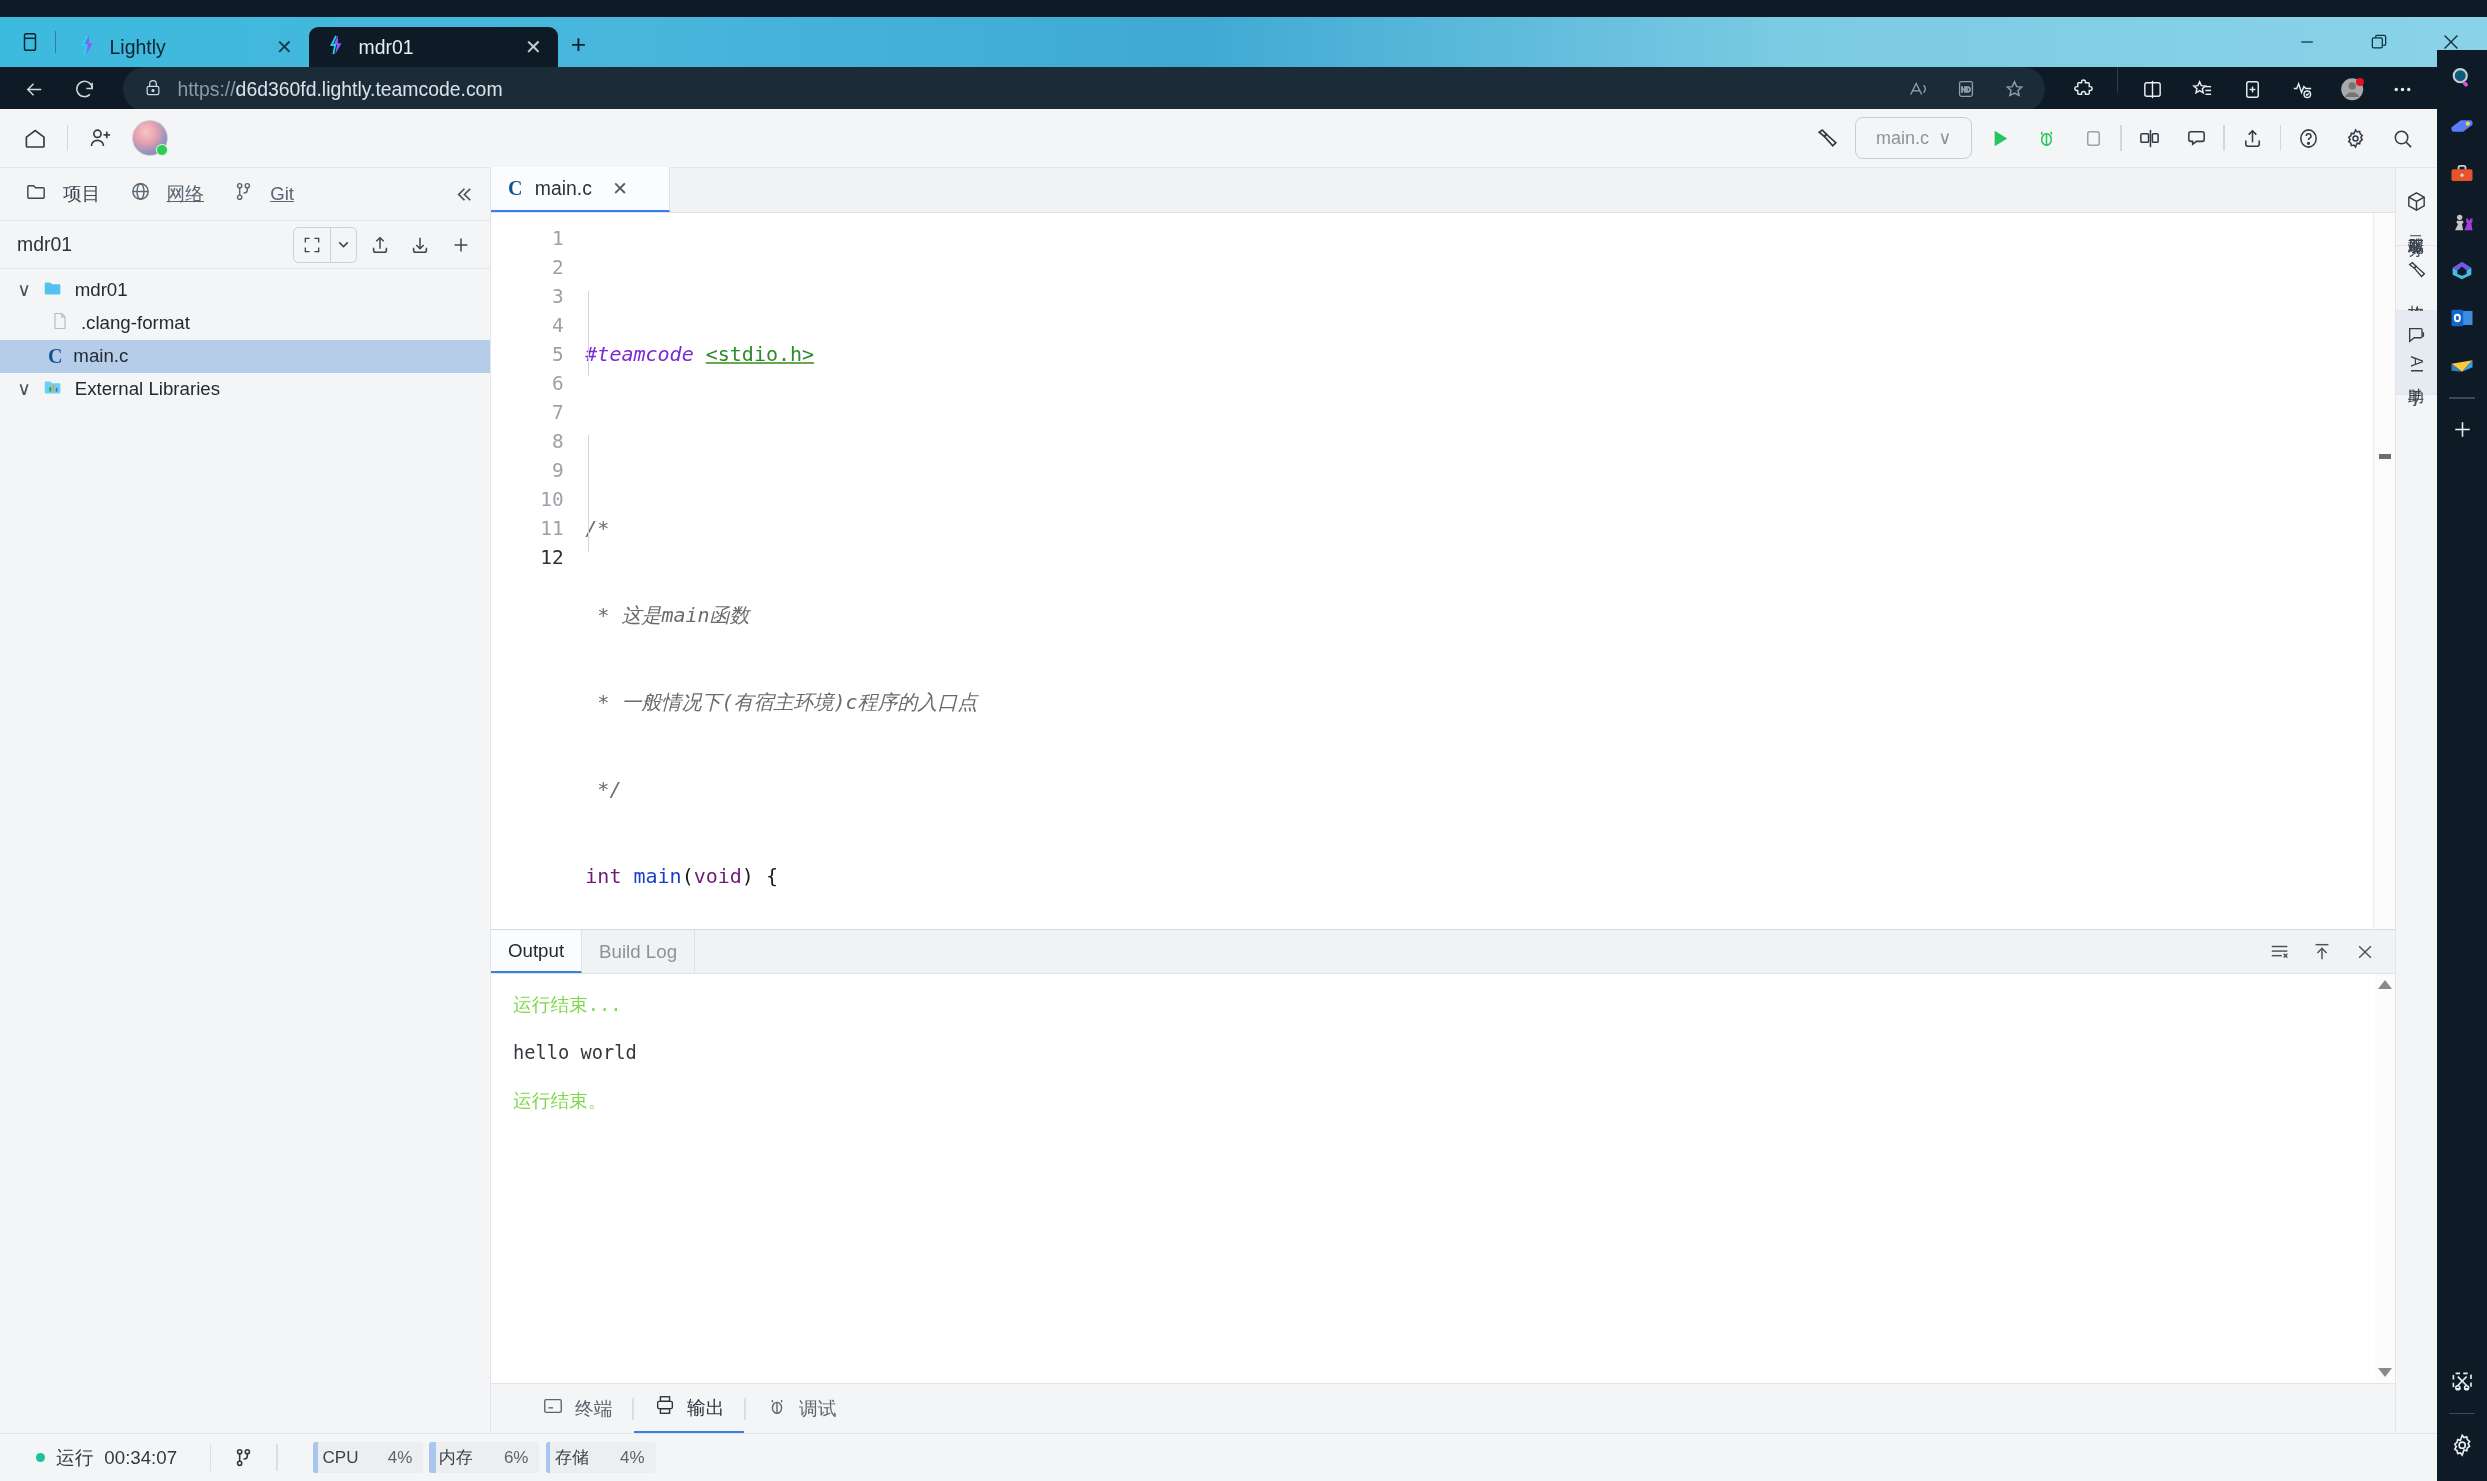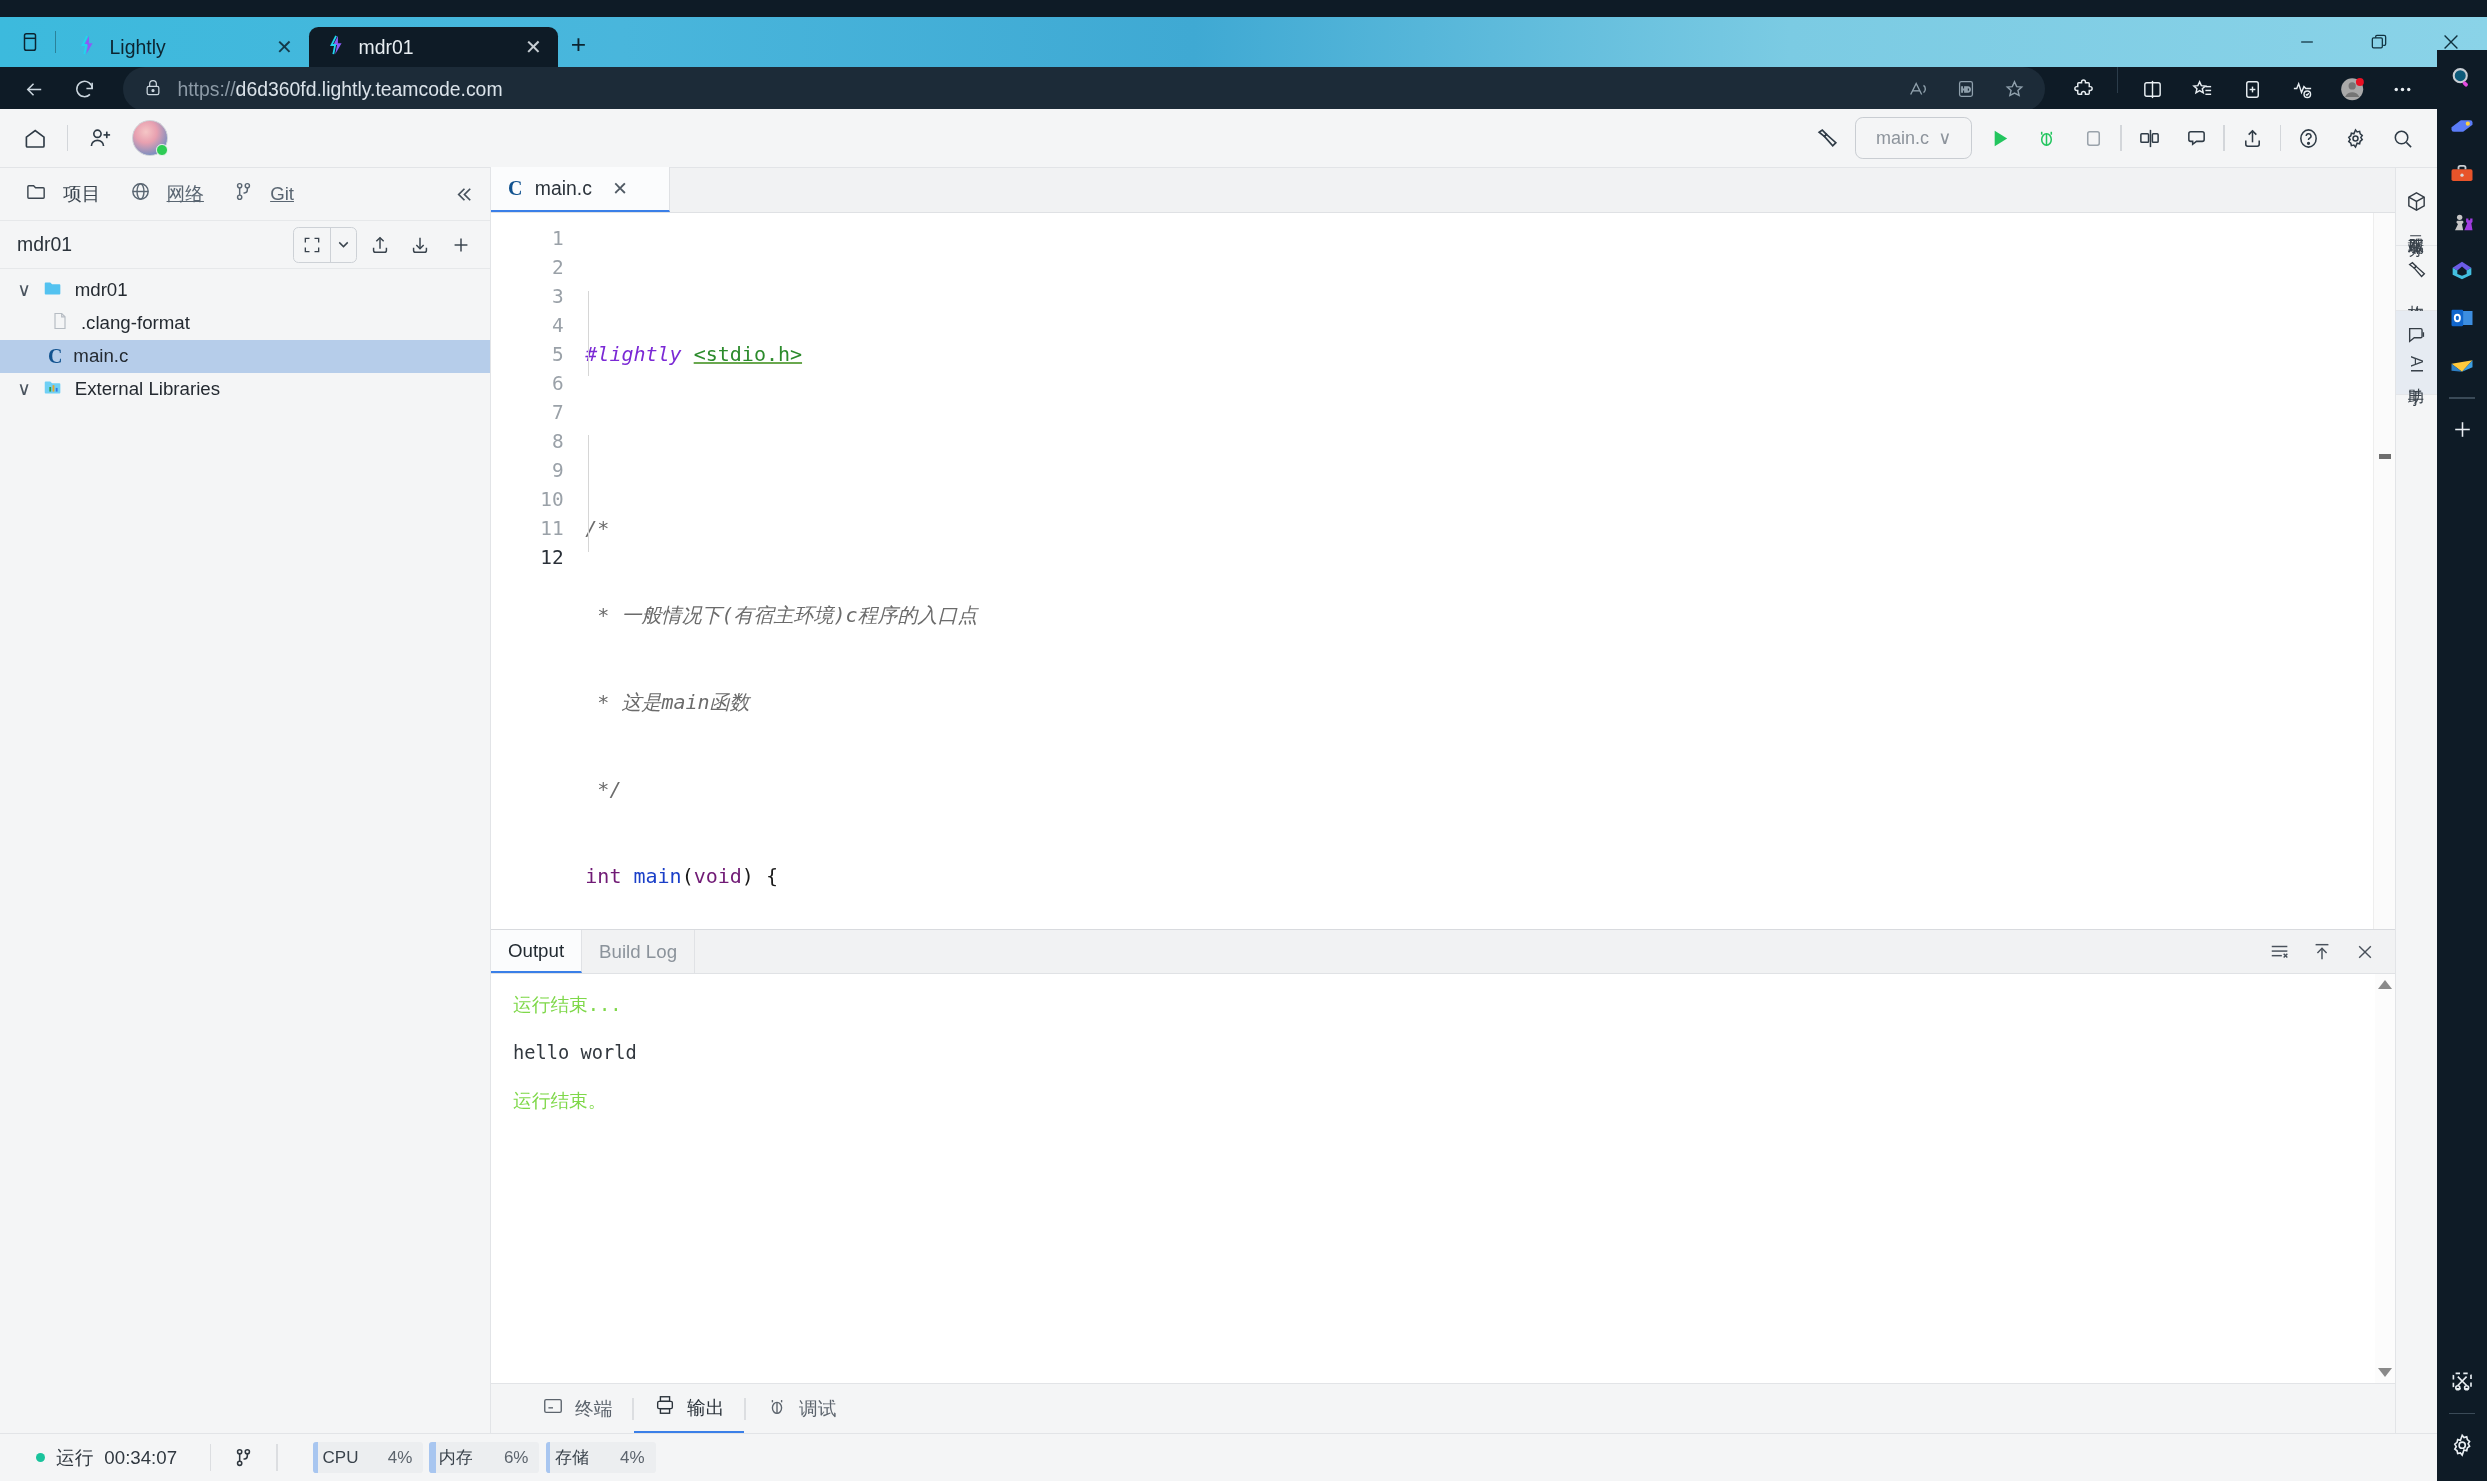--- a/index.html
+++ b/index.html
@@ -652,25 +652,25 @@
             <div>8</div>
             <div>9</div>
             <div>10</div>
             <div>11</div>
             <div class="cur">12</div>
           </div>
 
           <div id="code">
             <div class="guide" style="top:78px;height:85px;"></div>
             <div class="guide" style="top:222px;height:117px;"></div>
-            <div class="ln"><span class="pp">#lightly</span> <span class="inc">&lt;stdio.h&gt;</span></div>
+            <div class="ln"><span class="pp">#teamcode</span> <span class="inc">&lt;stdio.h&gt;</span></div>
             <div class="ln"></div>
             <div class="ln"><span class="cmt">/*</span></div>
+            <div class="ln"><span class="cmt"> * 这是main函数</span></div>
             <div class="ln"><span class="cmt"> * 一般情况下(有宿主环境)c程序的入口点</span></div>
-            <div class="ln"><span class="cmt"> * 这是main函数</span></div>
             <div class="ln"><span class="cmt"> */</span></div>
             <div class="ln"><span class="typ">int</span> <span class="fn">main</span><span class="pun">(</span><span class="typ">void</span><span class="pun">) {</span></div>
             
             
             
             
             
           </div>
 
           <div id="code-vscroll">

